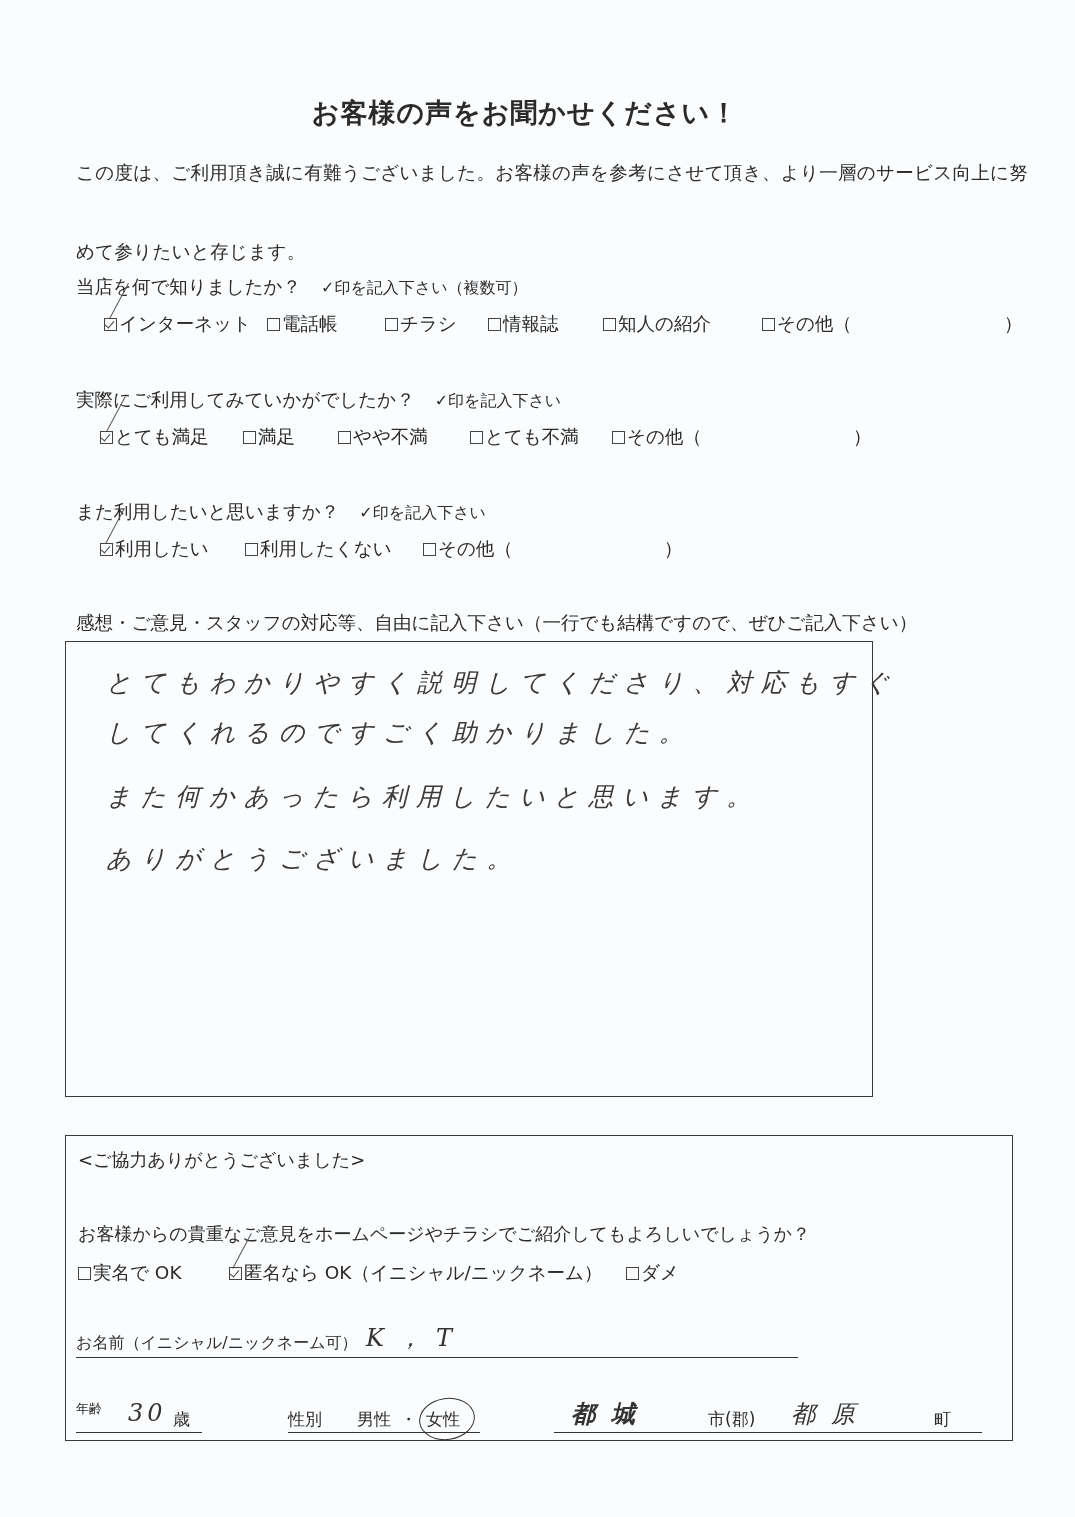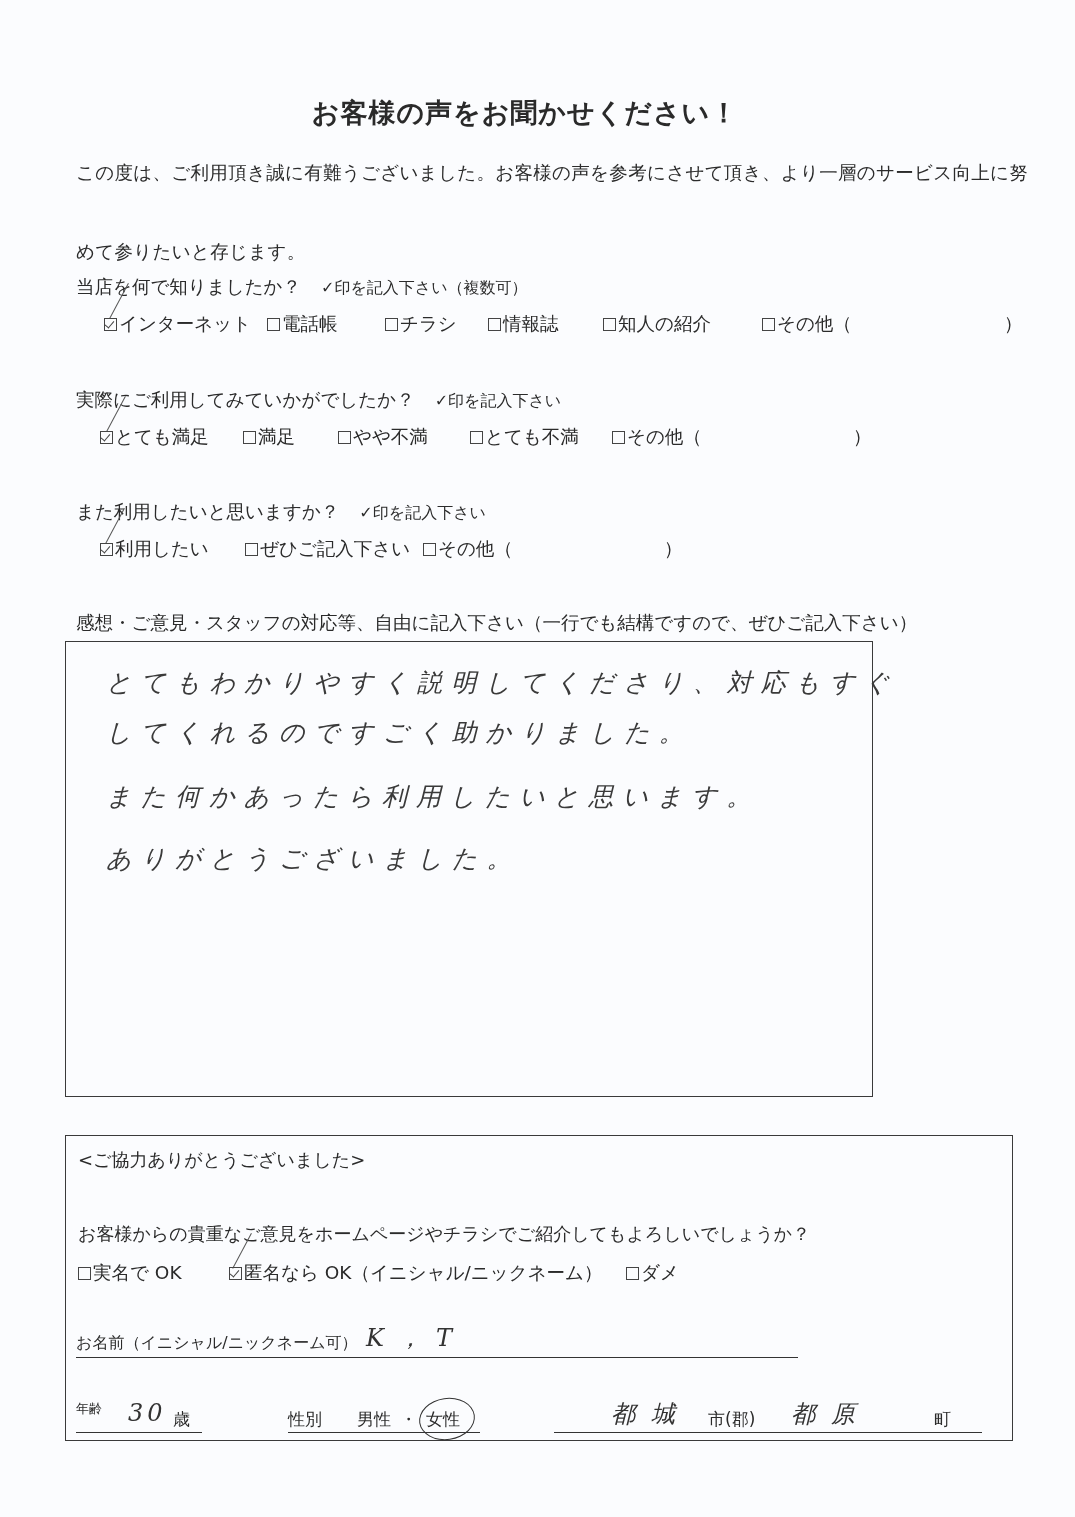--- a/index.html
+++ b/index.html
@@ -91,21 +91,21 @@
     <span class="opt" style="left:612px;"><span class="cb"></span><span>その他（</span></span>
     <span class="opt" style="left:853px;">）</span>
   </div>
 
   <div class="abs q-label" style="top:499px;">
     <span>また利用したいと思いますか？</span><span class="q-hint">✓印を記入下さい</span>
   </div>
   <div class="pen-stroke" style="left:124px; top:508px; height:40px;"></div>
   <div class="abs opt-row" style="top:536px; left:0; width:1075px; height:28px;">
     <span class="opt" style="left:100px;"><span class="cb checked"></span><span>利用したい</span></span>
-    <span class="opt" style="left:245px;"><span class="cb"></span><span>ぜひご記入下さい</span></span>
+    <span class="opt" style="left:245px;"><span class="cb"></span><span>利用したくない</span></span>
     <span class="opt" style="left:423px;"><span class="cb"></span><span>その他（</span></span>
     <span class="opt" style="left:664px;">）</span>
   </div>
 
   <div class="abs q-label" style="top:610px;">感想・ご意見・スタッフの対応等、自由に記入下さい（一行でも結構ですので、ぜひご記入下さい）</div>
   <div class="box" style="left:65px; top:641px; width:808px; height:456px;">
     <div class="abs handwriting" style="left:40px; top:24px;">とてもわかりやすく説明してくださり、対応もすぐ</div>
     <div class="abs handwriting" style="left:40px; top:74px;">してくれるのですごく助かりました。</div>
     <div class="abs handwriting" style="left:40px; top:138px;">また何かあったら利用したいと思います。</div>
     <div class="abs handwriting" style="left:40px; top:200px;">ありがとうございました。</div>
@@ -128,20 +128,20 @@
     <div class="abs" style="left:107px; top:272px; font-size:17px;">歳</div>
     <div class="field-line" style="left:10px; top:296px; width:126px;"></div>
 
     <div class="abs" style="left:222px; top:272px; font-size:17px;">性別</div>
     <div class="abs" style="left:291px; top:272px; font-size:17px;">男性</div>
     <div class="abs" style="left:334px; top:272px; font-size:17px;">・</div>
     <div class="abs" style="left:360px; top:272px; font-size:17px;">女性</div>
     <div class="circle" style="left:353px; top:262px; width:54px; height:40px; transform:rotate(-8deg);"></div>
     <div class="field-line" style="left:222px; top:296px; width:192px;"></div>
 
-    <div class="abs hand-small" style="left:545px; top:262px; letter-spacing:16px;">都城</div>
+    <div class="abs hand-small" style="left:505px; top:262px; letter-spacing:16px;font-weight:bold;">都城</div>
     <div class="abs" style="left:642px; top:272px; font-size:17px;">市(郡)</div>
     <div class="abs hand-small" style="left:725px; top:262px; letter-spacing:16px;">都原</div>
     <div class="abs" style="left:868px; top:272px; font-size:17px;">町</div>
     <div class="field-line" style="left:488px; top:296px; width:428px;"></div>
   </div>
 
 </div>
 
 </body></html>

